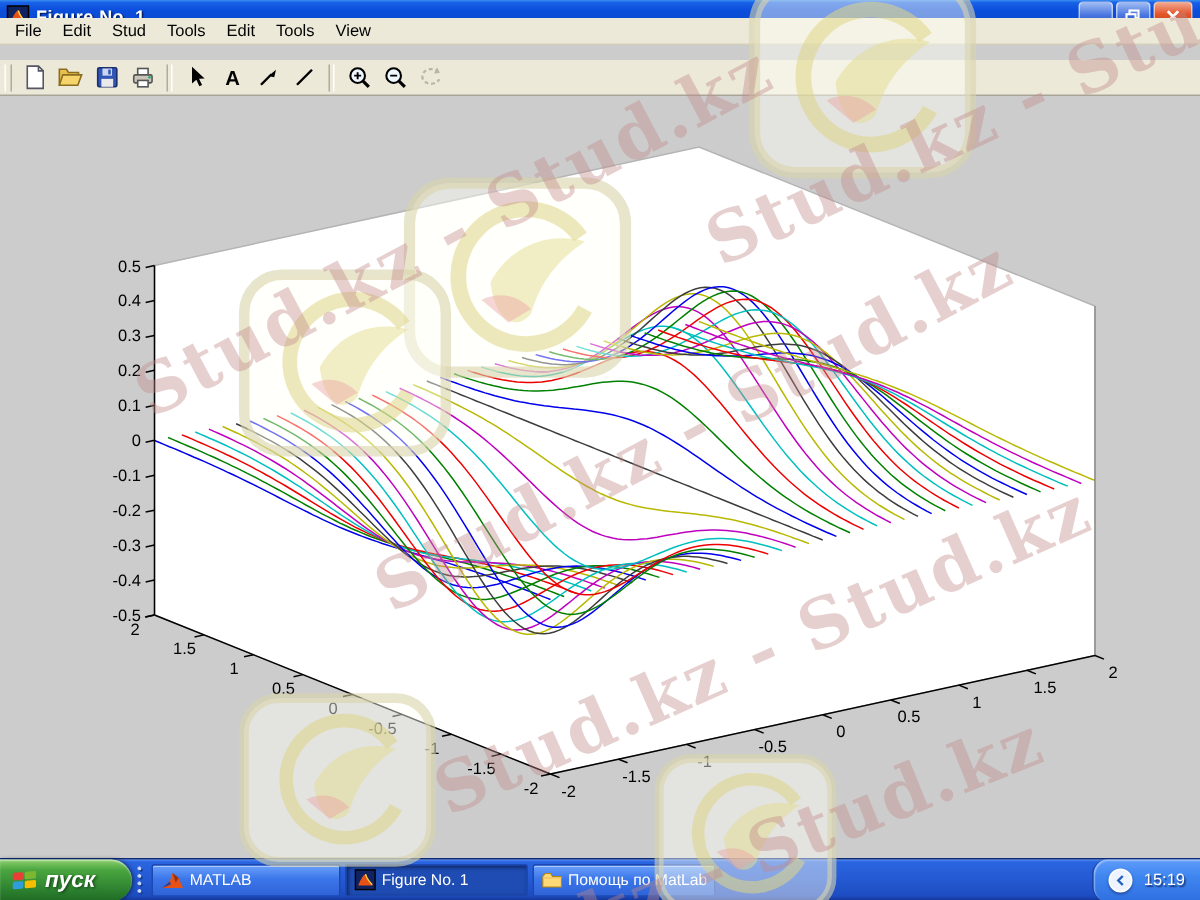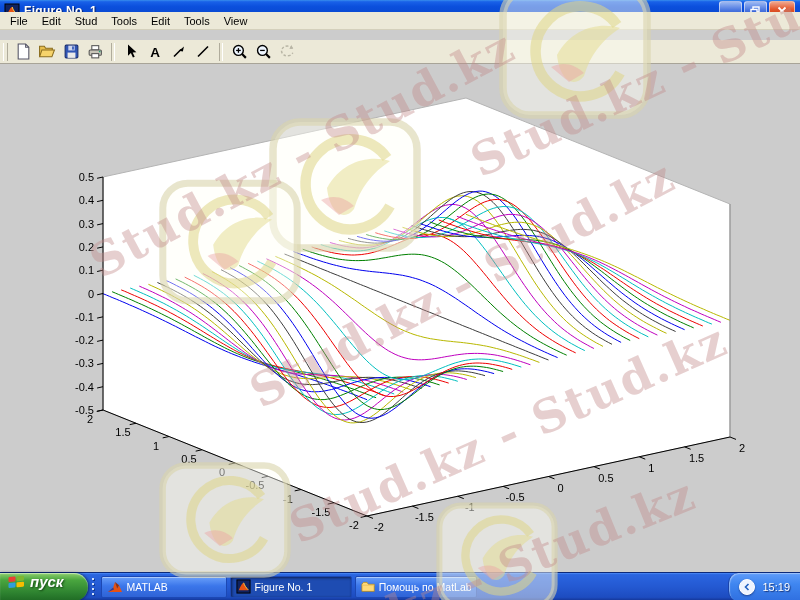--- a/index.html
+++ b/index.html
@@ -24,21 +24,21 @@
     border-bottom:1px solid #a8a498;display:flex;align-items:center;box-sizing:border-box;padding-left:2px}
   .tgrip{width:3px;height:18px;border-left:1px solid #fff;border-right:1px solid #b0ac9c;margin:0 3px 0 1px}
   .tbtn{width:24px;height:21px;display:flex;align-items:center;justify-content:center;border-radius:2px}
   .tsep{width:2px;height:18px;border-left:1px solid #b0ac9c;border-right:1px solid #fff;margin:0 4px}
   .canvas{position:absolute;left:0;top:64px;width:800px;height:508px;background:#cccccc;z-index:1}
   #plot3d{position:absolute;left:0;top:0;width:800px;height:600px;z-index:3;pointer-events:none}
   
   .taskbar{position:absolute;left:0;top:572px;width:800px;height:28px;z-index:20;
     background:linear-gradient(180deg,#4f8df8 0%,#2a65e0 6%,#2459d2 50%,#1d4cc0 90%,#15389c 100%);
     border-top:1px solid #0c2a7a;display:flex;align-items:center;box-sizing:border-box}
-  .startbtn{height:28px;width:88px;display:flex;gap:4px;padding-left:7px;box-sizing:border-box;
+  .startbtn{height:28px;width:88px;display:flex;align-items:center;gap:4px;padding-left:7px;box-sizing:border-box;
     background:linear-gradient(180deg,#8ed06e 0%,#4aa63f 25%,#2e8330 70%,#1f6a24 100%);
     border-radius:0 14px 14px 0;box-shadow:inset 0 1px 1px rgba(255,255,255,.5),1px 0 3px rgba(0,0,0,.5)}
   .start-label{color:#fff;font-size:15px;font-weight:bold;font-style:italic;
     text-shadow:1px 1px 2px rgba(10,50,10,.8)}
   .grip{width:5px;height:20px;margin:0 3px;
     background-image:radial-gradient(circle at 2px 2px,#cfe0fb 0 1.1px,rgba(0,0,0,0) 1.3px),
                      radial-gradient(circle at 3px 3px,#123b93 0 1.1px,rgba(0,0,0,0) 1.3px);
     background-size:5px 5px;background-repeat:repeat-y}
   .tbar-btn{height:22px;margin:0 1.5px;display:flex;align-items:center;gap:4px;padding:0 5px;box-sizing:border-box;
     border:1px solid #1c48b4;border-radius:2px;color:#fff;font-size:10.5px;white-space:nowrap;overflow:hidden;

